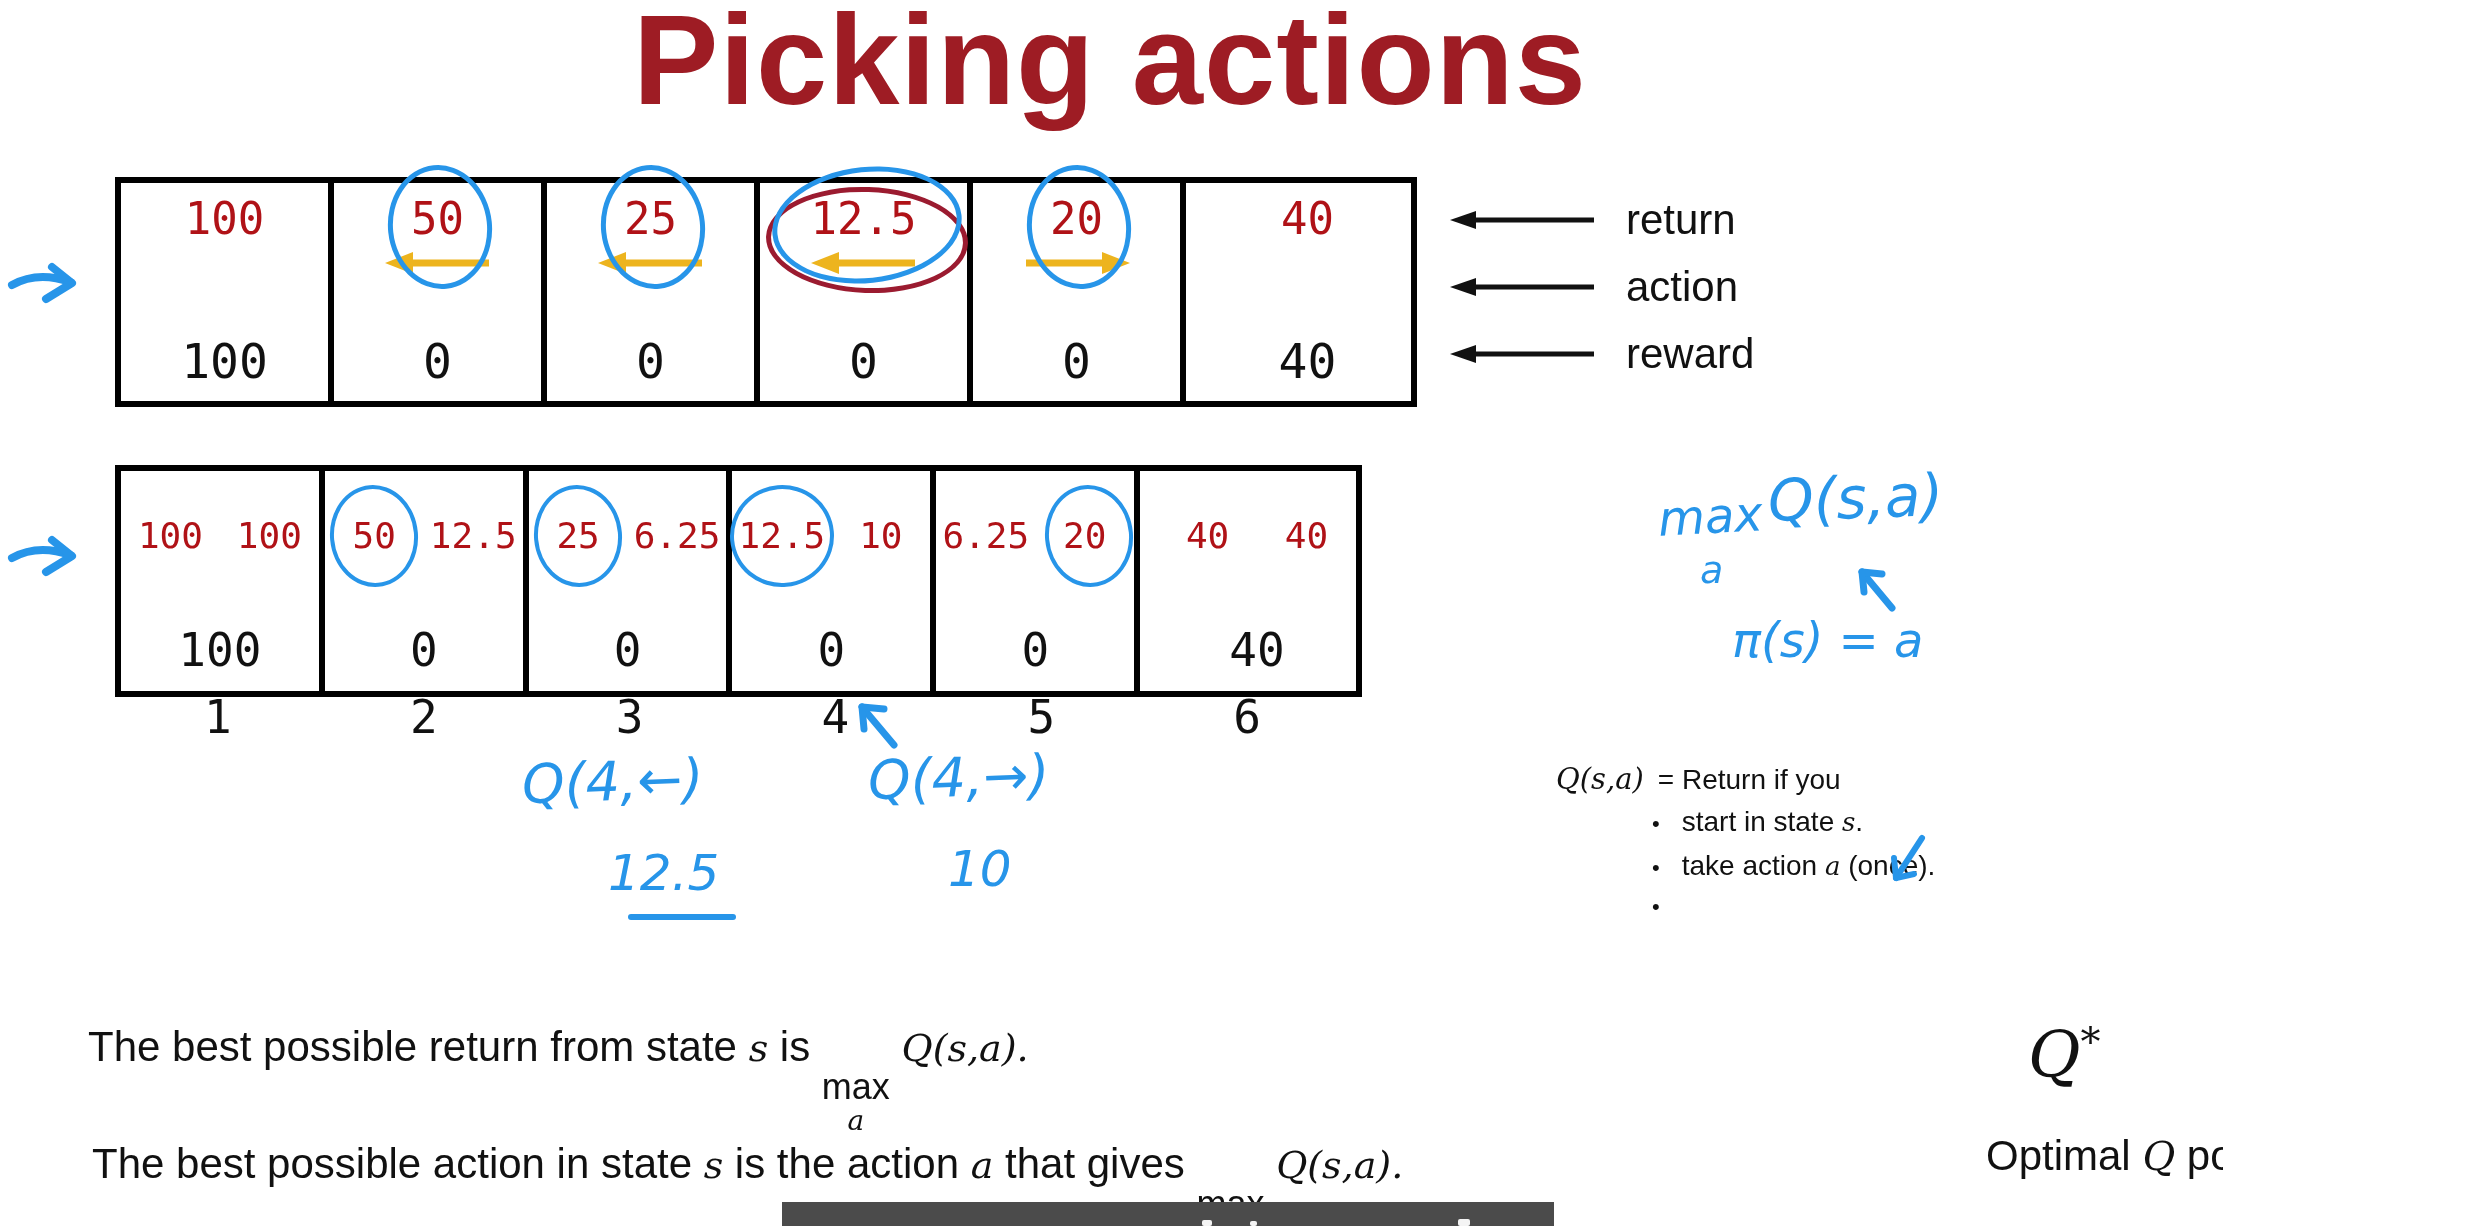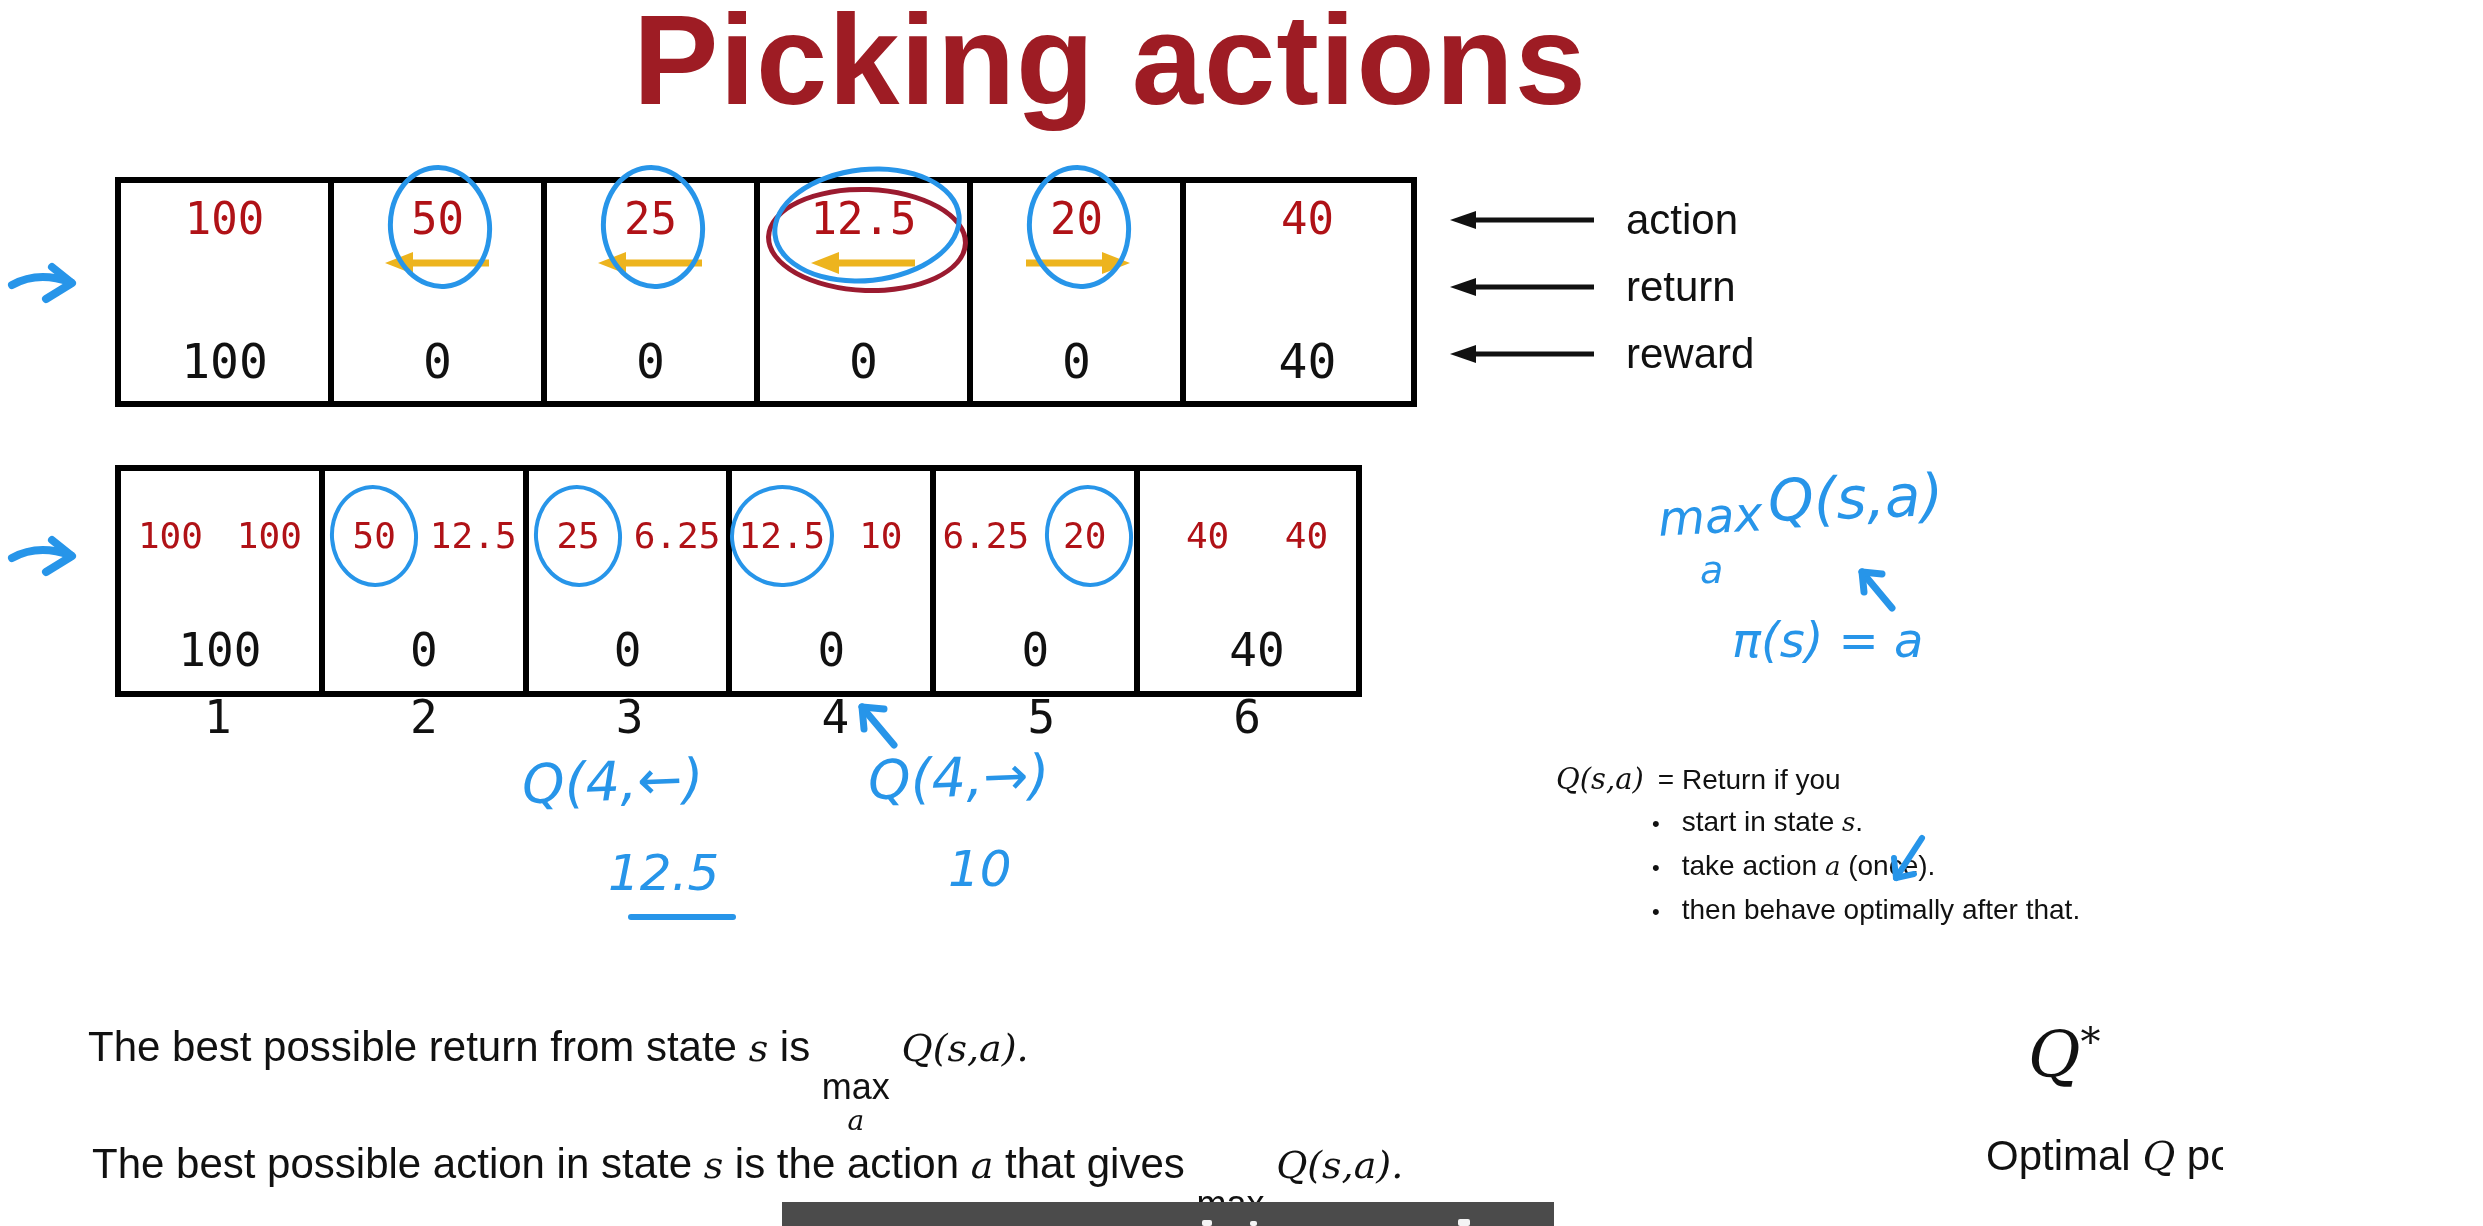--- a/index.html
+++ b/index.html
@@ -145,28 +145,28 @@
       <div class="botval num">40</div>
     </div>
   </div>
 
   <div id="legend">
     <div class="legrow">
       <svg width="150" height="22" viewBox="0 0 150 22">
         <rect x="20" y="8.5" width="126" height="5" fill="#111"></rect>
           <polygon points="2,11 28,2 28,20" fill="#111"></polygon>
       </svg>
-      <span class="leglabel">action</span>
+      <span class="leglabel">return</span>
     </div>
     <div class="legrow">
       <svg width="150" height="22" viewBox="0 0 150 22">
         <rect x="20" y="8.5" width="126" height="5" fill="#111"></rect>
           <polygon points="2,11 28,2 28,20" fill="#111"></polygon>
       </svg>
-      <span class="leglabel">return</span>
+      <span class="leglabel">action</span>
     </div>
     <div class="legrow">
       <svg width="150" height="22" viewBox="0 0 150 22">
         <rect x="20" y="8.5" width="126" height="5" fill="#111"></rect>
           <polygon points="2,11 28,2 28,20" fill="#111"></polygon>
       </svg>
       <span class="leglabel">reward</span>
     </div>
   </div>
 
@@ -262,21 +262,20 @@
       <div class="b">
         <span class="bdot">•</span>
         <span><span>start in state </span><span class="mathit">s</span><span>.</span></span>
       </div>
       <div class="b">
         <span class="bdot">•</span>
         <span><span>take action </span><span class="mathit">a</span><span> (once).</span></span>
       </div>
       <div class="b">
         <span class="bdot">•</span>
-        <span>then behave optimally after that.</span>
       </div>
     </div>
   </div>
   <svg class="abs" style="left:1886px;top:832px;" width="42" height="54" viewBox="0 0 42 54">
     <path d="M36 6 L10 46" stroke="#2795e9" stroke-width="6" fill="none" stroke-linecap="round"></path>
     <path d="M10 46 L8 26 M10 46 L28 42" stroke="#2795e9" stroke-width="6" fill="none" stroke-linecap="round"></path>
   </svg>
 
   <div id="line1" class="stmt">
     <span>The best possible return from state </span><span class="mathit">s</span><span> is </span><span class="maxstack">

